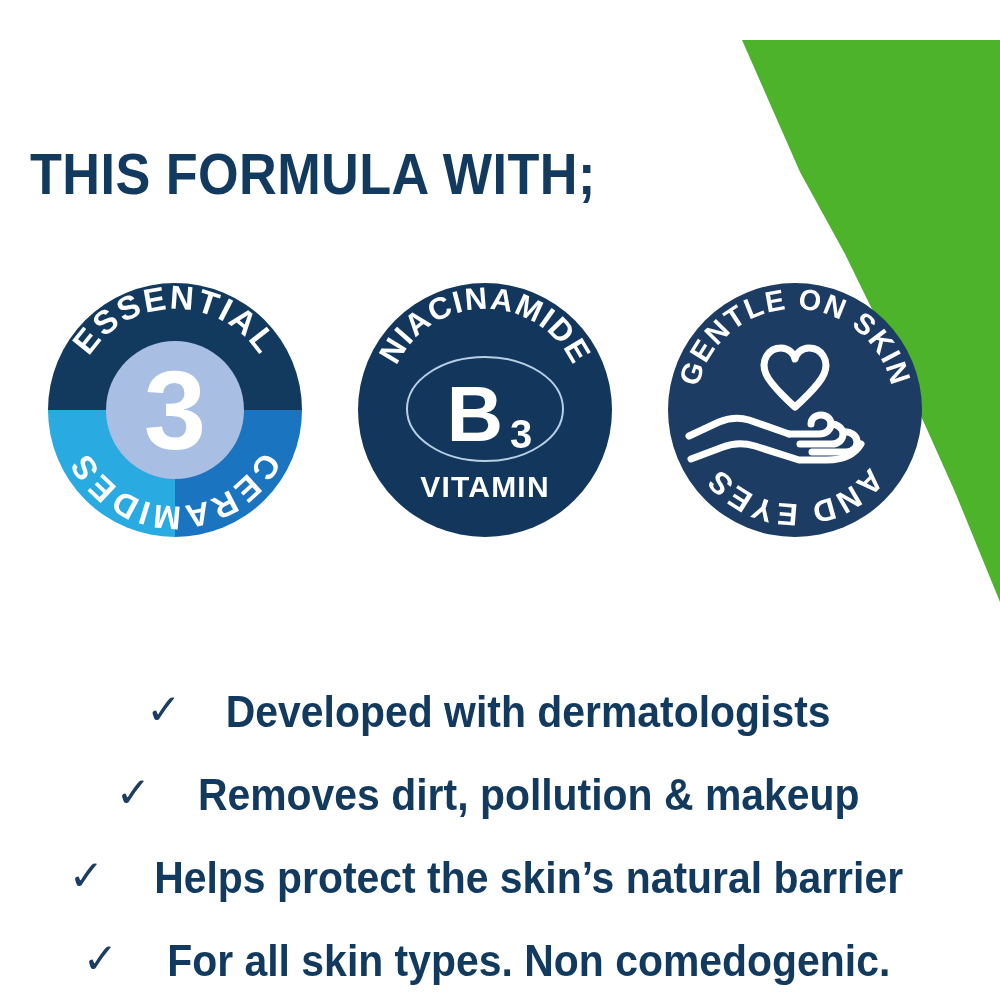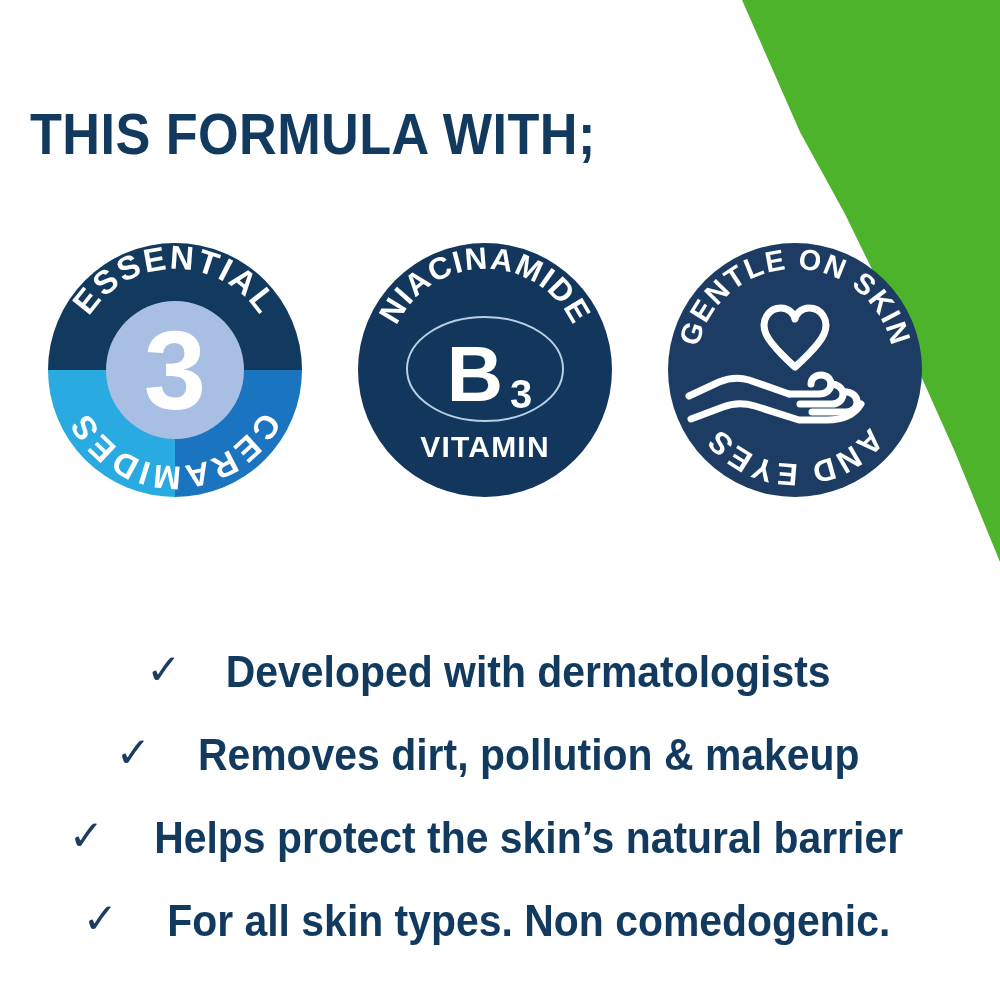--- a/index.html
+++ b/index.html
@@ -3,21 +3,21 @@
 <meta charset="utf-8">
 <style>
   html,body{margin:0;padding:0;}
   body{
     width:1000px;height:1000px;
     background:#ffffff;
     font-family:"Liberation Sans",sans-serif;
     overflow:hidden;
     position:relative;
   }
-  #stage{position:absolute;inset:0;width:1000px;height:711px;}
+  #stage{position:absolute;inset:0;width:1000px;height:711px;margin-top:40px;}
 
   
   .green-wedge{
     position:absolute;left:0;top:0;width:1000px;height:1000px;
     pointer-events:none;
   }
 
   
   .headline{
     position:absolute;

